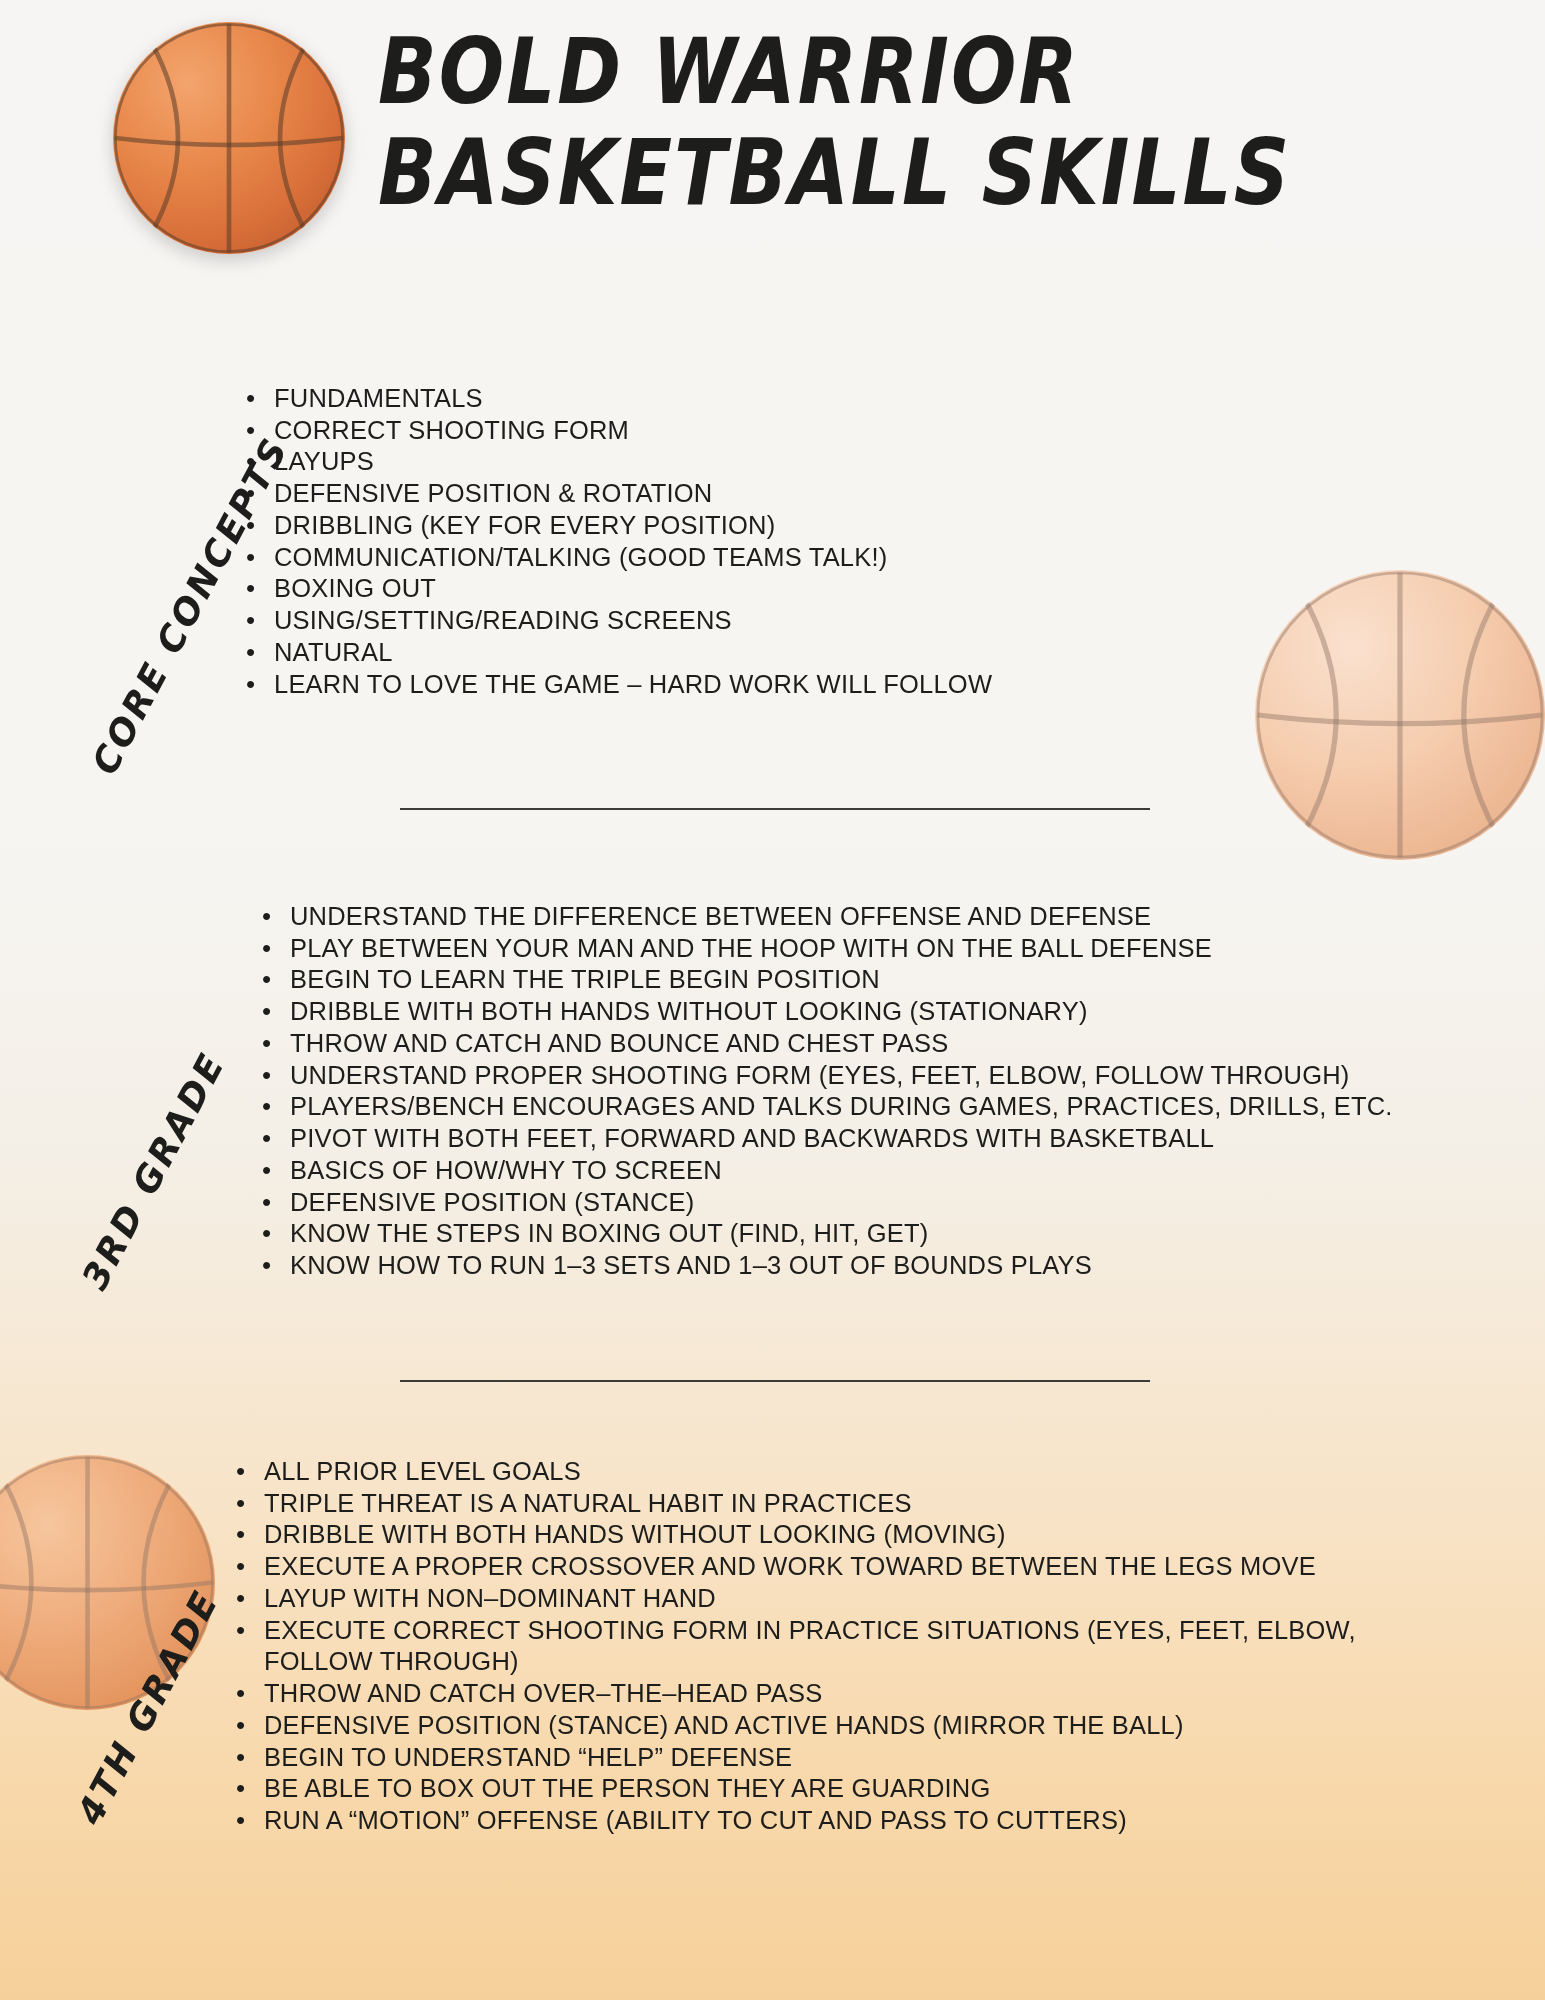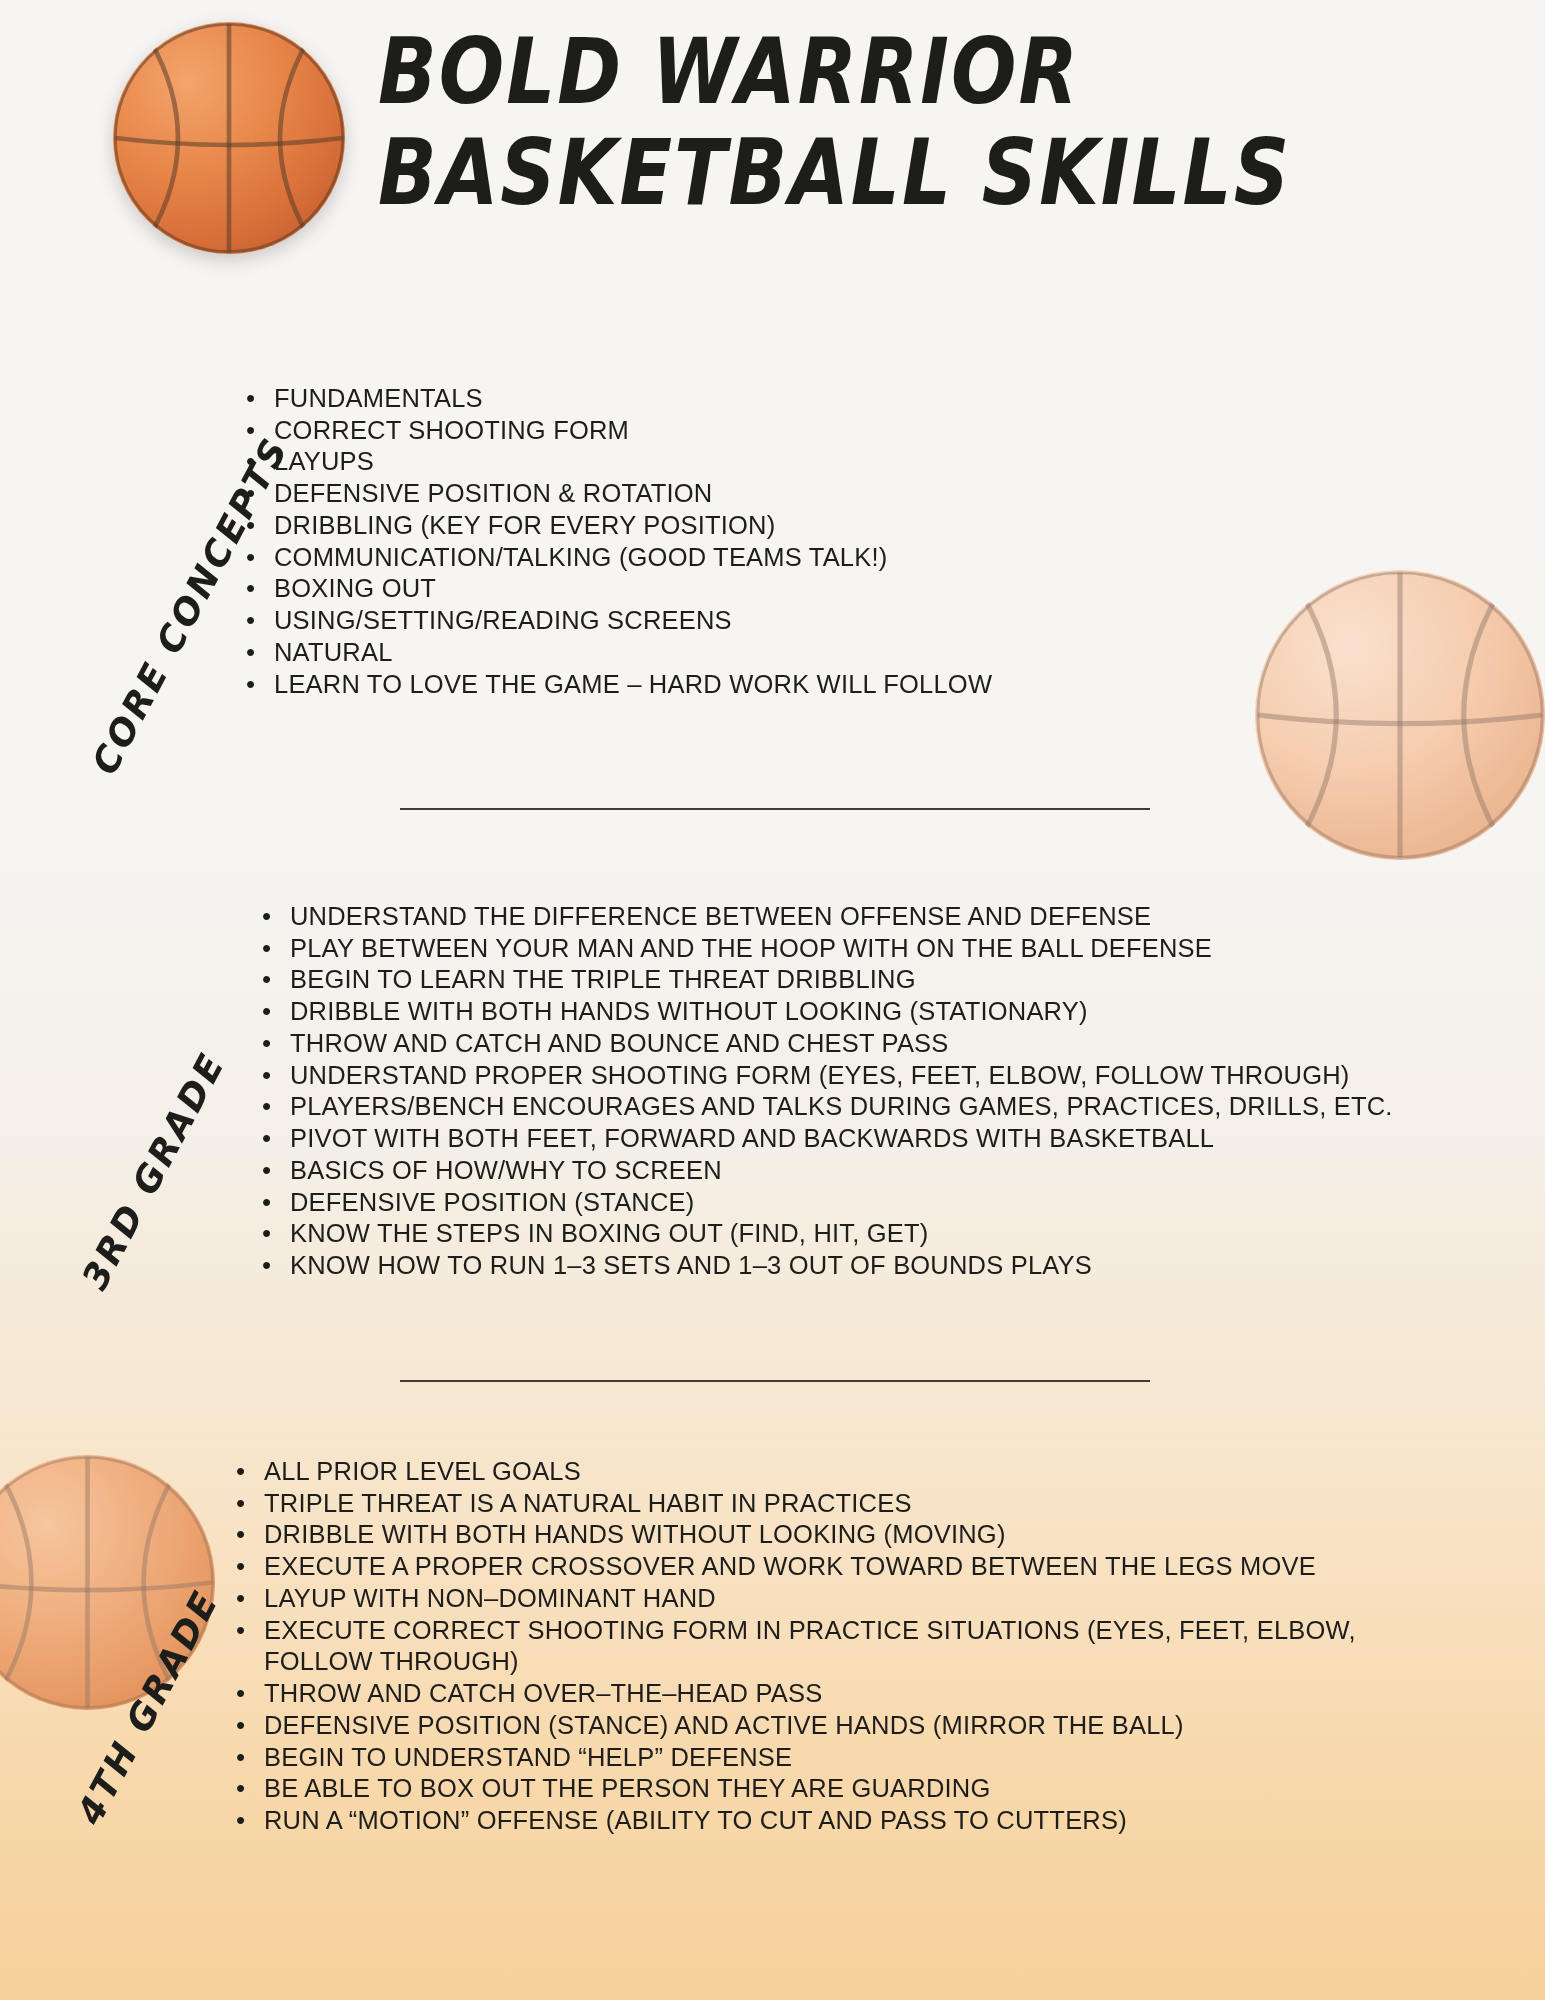--- a/index.html
+++ b/index.html
@@ -178,21 +178,21 @@
   <li>LEARN TO LOVE THE GAME – HARD WORK WILL FOLLOW</li>
 </ul>
 
 <div class="divider" style="left:400px; top:808px; width:750px;"></div>
 
 <div class="side-label" style="left:110px; top:1255px; transform: rotate(-62deg);">3RD GRADE</div>
 
 <ul class="list" style="left:241px; top:890px; width:1180px;">
   <li>UNDERSTAND THE DIFFERENCE BETWEEN OFFENSE AND DEFENSE</li>
   <li>PLAY BETWEEN YOUR MAN AND THE HOOP WITH ON THE BALL DEFENSE</li>
-  <li>BEGIN TO LEARN THE TRIPLE THREAT DRIBBLING</li>
+  <li>BEGIN TO LEARN THE TRIPLE BEGIN POSITION</li>
   <li>DRIBBLE WITH BOTH HANDS WITHOUT LOOKING (STATIONARY)</li>
   <li>THROW AND CATCH AND BOUNCE AND CHEST PASS</li>
   <li>UNDERSTAND PROPER SHOOTING FORM (EYES, FEET, ELBOW, FOLLOW THROUGH)</li>
   <li>PLAYERS/BENCH ENCOURAGES AND TALKS DURING GAMES, PRACTICES, DRILLS, ETC.</li>
   <li>PIVOT WITH BOTH FEET, FORWARD AND BACKWARDS WITH BASKETBALL</li>
   <li>BASICS OF HOW/WHY TO SCREEN</li>
   <li>DEFENSIVE POSITION (STANCE)</li>
   <li>KNOW THE STEPS IN BOXING OUT (FIND, HIT, GET)</li>
   <li>KNOW HOW TO RUN 1–3 SETS AND 1–3 OUT OF BOUNDS PLAYS</li>
 </ul>

